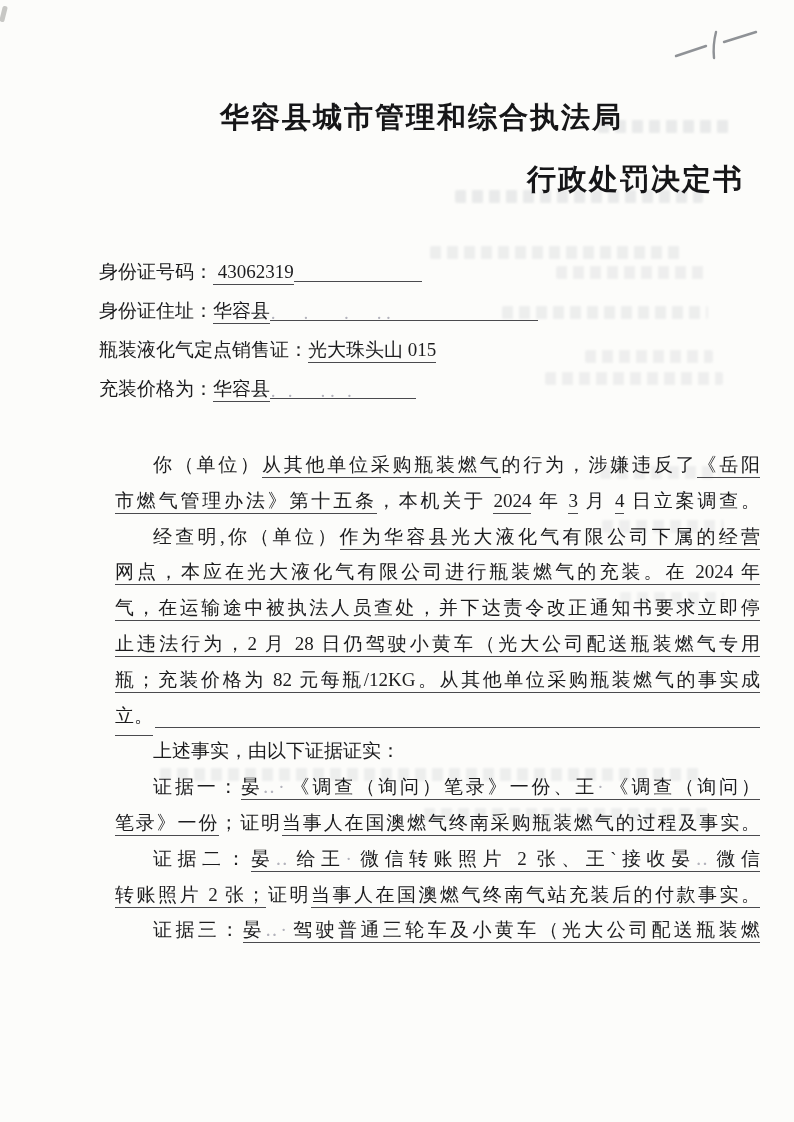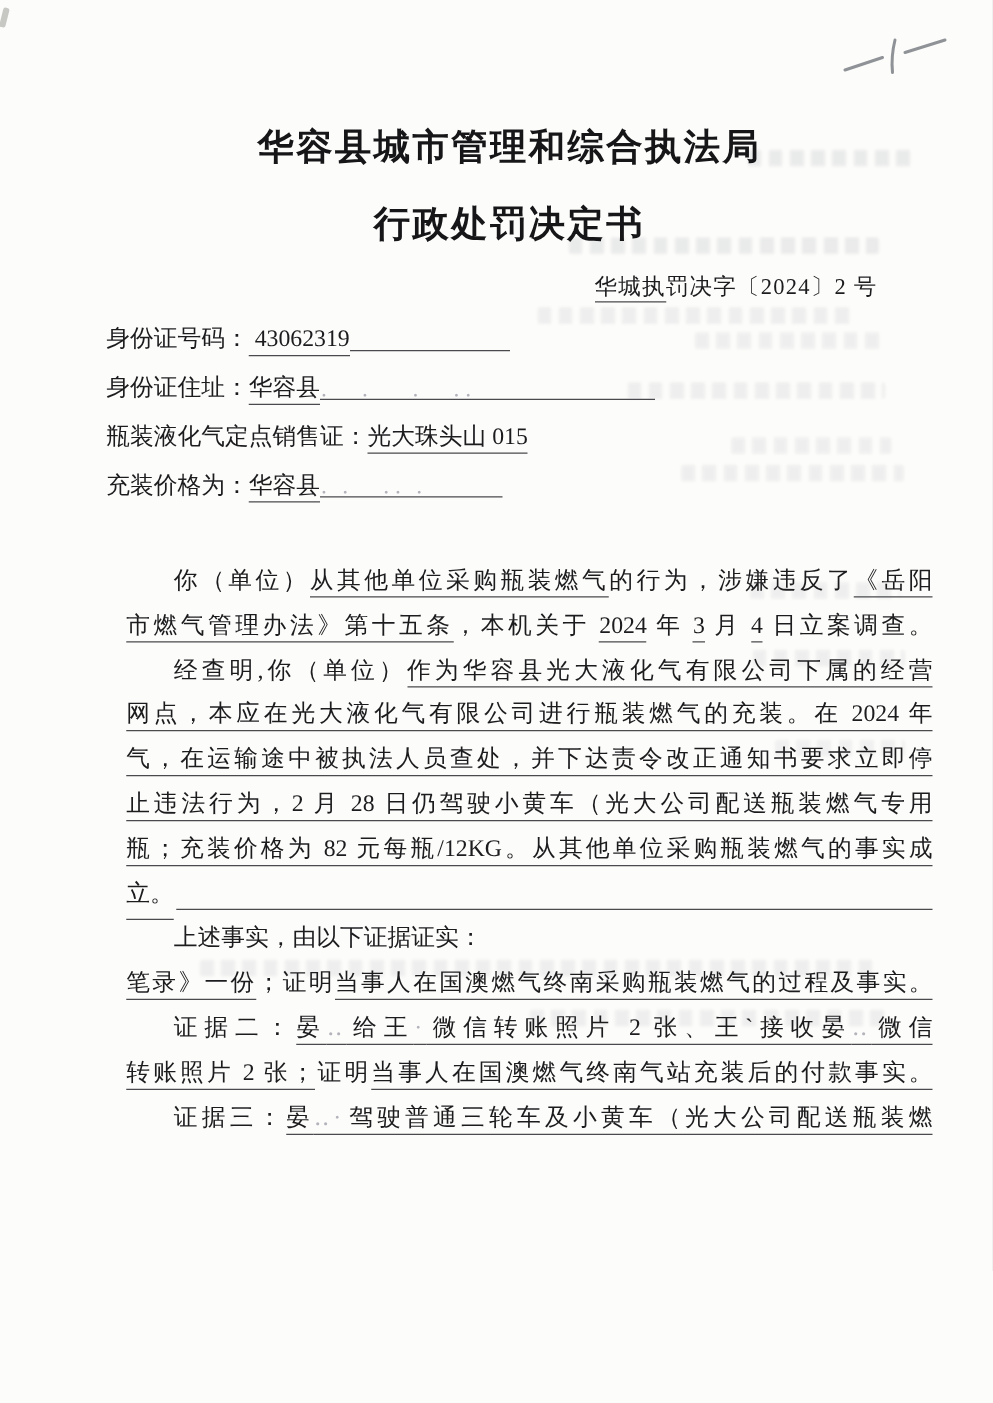--- a/index.html
+++ b/index.html
@@ -2,27 +2,27 @@
 <html><head>
 <meta charset="utf-8">
 <style>
   html,body{margin:0;padding:0;background:#e8e8e6;}
   #sheet{
     position:relative;width:794px;height:1122px;margin:0 auto;
     background:#fcfcfa;overflow:hidden;
     font-family:"Liberation Serif","DejaVu Serif",serif;
     color:#1c1c1e;
   }
-  #content{position:absolute;left:85px;top:0;width:645px;height:1122px;}
+  #content{position:absolute;left:99px;top:0;width:645px;height:1122px;}
   .doc-title{
     position:absolute;left:0;right:0;text-align:center;
     font-size:29px;font-weight:bold;letter-spacing:2px;color:#161618;
   }
   #title1{top:98px;}
-  #title2{top:160px;}
+  #title2{top:160px;text-align:right;}
   #docnum{
     position:absolute;top:217px;right:28px;font-size:18px;letter-spacing:1px;
   }
   #fields{position:absolute;top:252px;left:0;width:645px;}
   #body-lines{position:absolute;top:447px;left:0;width:645px;margin-left:16px;}
   .line{height:35.8px;line-height:35.8px;font-size:19px;white-space:nowrap;overflow:visible;}
   #fields .line{height:39px;line-height:39px;}
   .just{text-align:justify;text-align-last:justify;}
   .ind{padding-left:38px;}
   .u{border-bottom:1px solid #4a4a4e;padding-bottom:2px;}
@@ -69,23 +69,20 @@
   <div class="bleed" style="left:620px;top:592px;width:104px;opacity:.11;"></div>
   <div class="bleed" style="left:160px;top:768px;width:540px;opacity:.13;"></div>
   <div class="bleed" style="left:424px;top:808px;width:286px;opacity:.13;"></div>
 
   <div id="content">
 
     <div id="title1" class="doc-title">华容县城市管理和综合执法局</div>
 
     <div id="title2" class="doc-title">行政处罚决定书</div>
 
-    <div id="docnum">
-      <span class="u">华城执</span><span>罚决字〔2024〕2 号</span>
-    </div>
 
     <div id="fields">
         <div class="line"><span class="">身份证号码：</span><span class="u"> 43062319</span><span class="u f blank" style="width: 128px;">..........</span></div>
         <div class="line"><span class="">身份证住址：</span><span class="u">华容县</span><span class="u f blank" style="width: 268px;">· ‥· ‥ ·‥ ··</span></div>
         <div class="line"><span class="">瓶装液化气定点销售证：</span><span class="u">光大珠头山 015</span></div>
         <div class="line"><span class="">充装价格为：</span><span class="u">华容县</span><span class="u f blank" style="width: 146px;">· ·‥ ·· ·</span></div>
       </div>
 
     <div id="body-lines">
         <div class="line just ind"><span class="">你（单位）</span><span class="u">从其他单位采购瓶装燃气</span><span class="">的行为，涉嫌违反了</span><span class="u">《岳阳</span></div>
@@ -93,20 +90,21 @@
         <div class="line just ind"><span class="">经查明,你（单位）</span><span class="u">作为华容县光大液化气有限公司下属的经营</span></div>
         <div class="line just"><span class="u">网点，本应在光大液化气有限公司进行瓶装燃气的充装。在 2024 年</span></div>
         <div class="line just"><span class="u">气，在运输途中被执法人员查处，并下达责令改正通知书要求立即停</span></div>
         <div class="line just"><span class="u">止违法行为，2 月 28 日仍驾驶小黄车（光大公司配送瓶装燃气专用</span></div>
         <div class="line just"><span class="u">瓶；充装价格为 82 元每瓶/12KG。从其他单位采购瓶装燃气的事实成</span></div>
         <div class="line flexline">
           <span class="u">立。</span>
           <span class="fillrule"></span>
         </div>
         <div class="line ind"><span class="">上述事实，由以下证据证实：</span></div>
+        <div class="line just ind"><span class="">证据一：</span><span class="u">晏</span><span class="u f">‥·</span><span class="u">《调查（询问）笔录》一份、王</span><span class="u f">·</span><span class="u">《调查（询问）</span></div>
         <div class="line just"><span class="u">笔录》一份</span><span class="">；证明</span><span class="u">当事人在国澳燃气终南采购瓶装燃气的过程及事实。</span></div>
         <div class="line just ind"><span class="">证据二：</span><span class="u">晏</span><span class="u f">‥</span><span class="u">给王</span><span class="u f">·</span><span class="u">微信转账照片 2 张、王`接收晏</span><span class="u f">‥</span><span class="u">微信</span></div>
         <div class="line just"><span class="u">转账照片 2 张；</span><span class="">证明</span><span class="u">当事人在国澳燃气终南气站充装后的付款事实。</span></div>
         <div class="line just ind"><span class="">证据三：</span><span class="u">晏</span><span class="u f">‥·</span><span class="u">驾驶普通三轮车及小黄车（光大公司配送瓶装燃</span></div>
       </div>
 
   </div>
 </div>
 
 </body></html>

